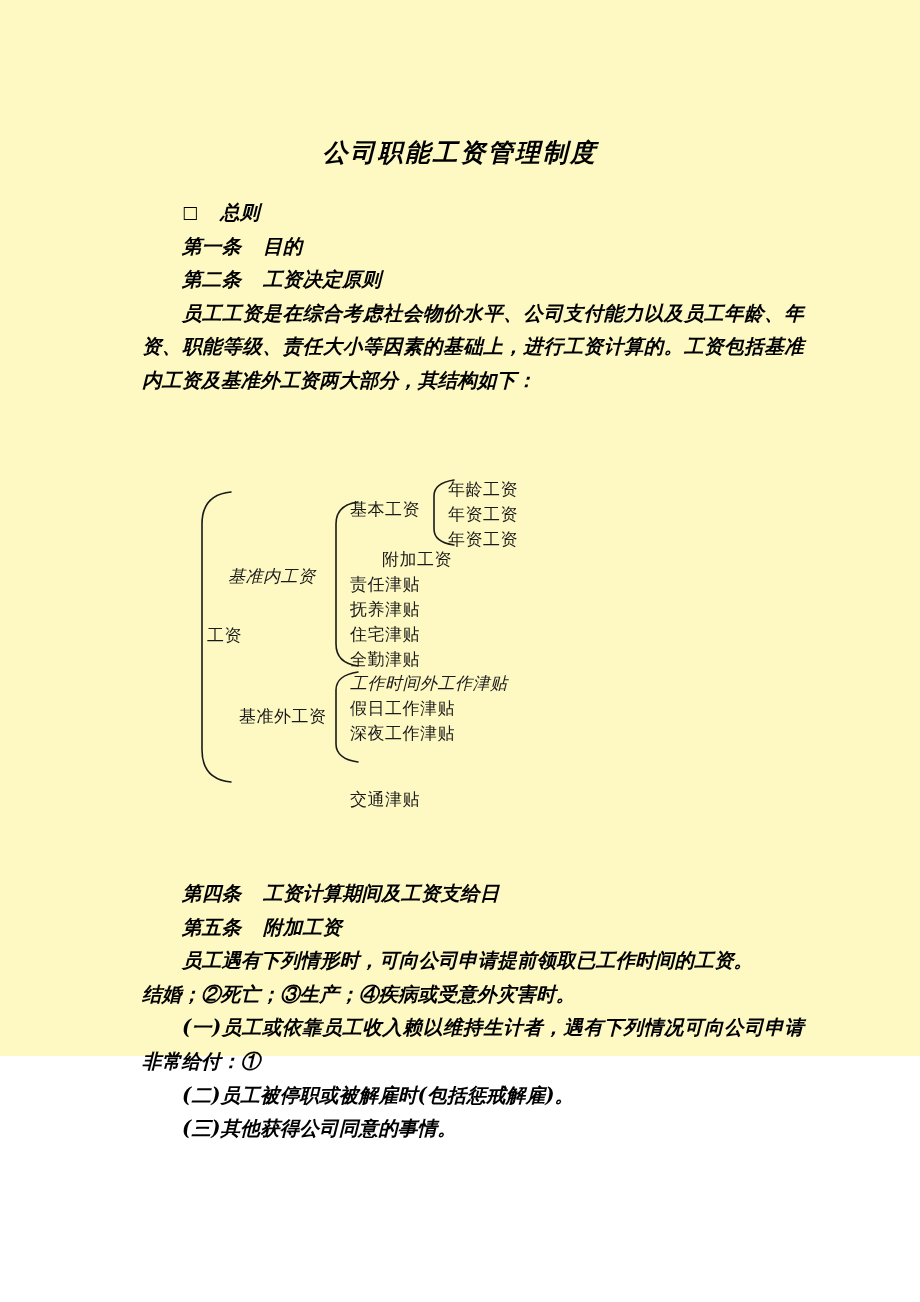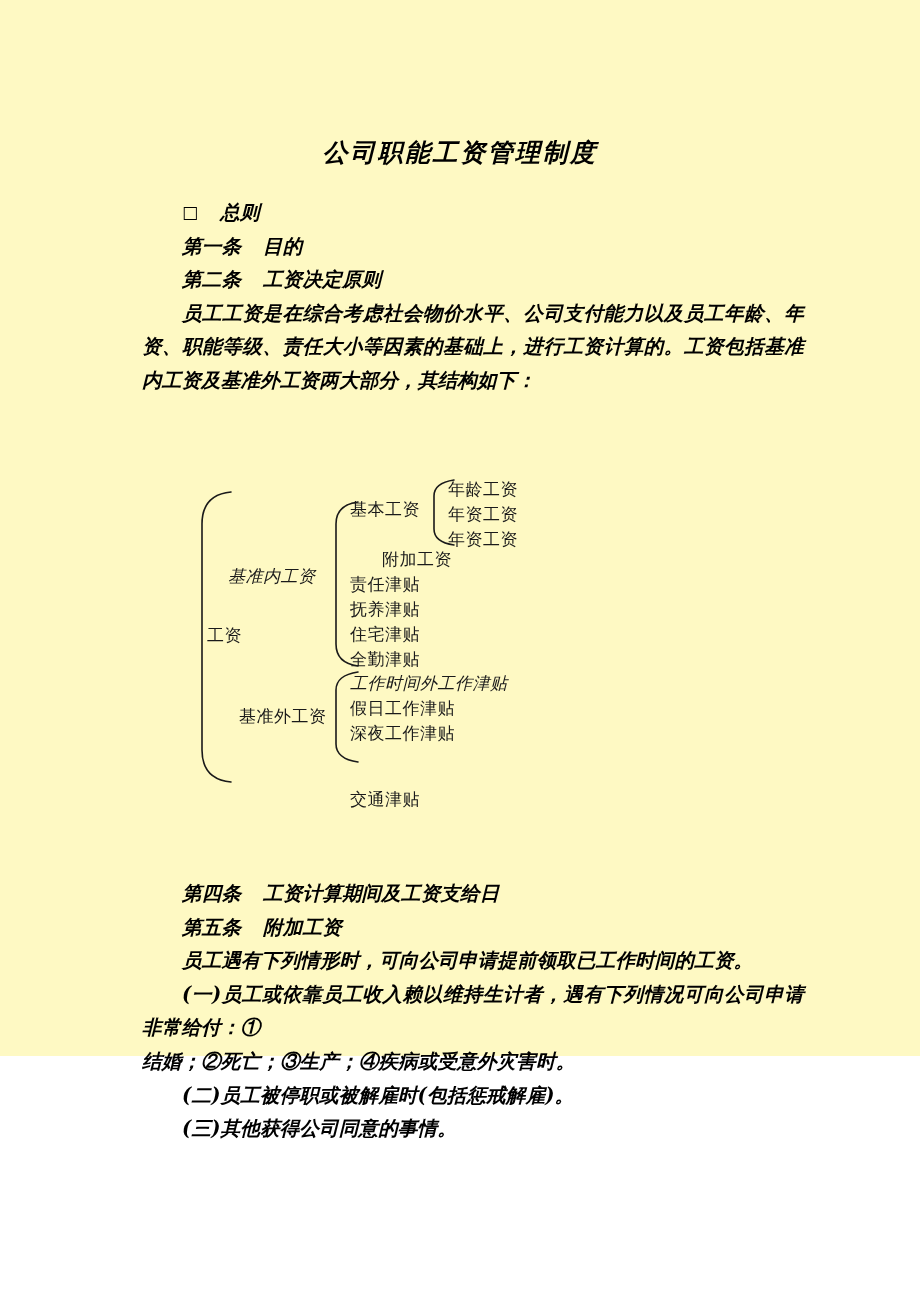--- a/index.html
+++ b/index.html
@@ -184,22 +184,22 @@
 
   <div class="body-block blk-2">
 
     <p class="para"><span>第四条</span><span class="gap"></span><span>工资计算期间及工资支给日</span></p>
 
 
     <p class="para"><span>第五条</span><span class="gap"></span><span>附加工资</span></p>
 
     <p class="para">员工遇有下列情形时，可向公司申请提前领取已工作时间的工资。</p>
 
+    <p class="para noindent">结婚；②死亡；③生产；④疾病或受意外灾害时。</p>
+
     <p class="para">(一)员工或依靠员工收入赖以维持生计者，遇有下列情况可向公司申请非常给付：①</p>
-
-    <p class="para noindent">结婚；②死亡；③生产；④疾病或受意外灾害时。</p>
 
     <p class="para">(二)员工被停职或被解雇时(包括惩戒解雇)。</p>
 
     <p class="para">(三)其他获得公司同意的事情。</p>
   </div>
 
 </div>
 
 </body></html>

